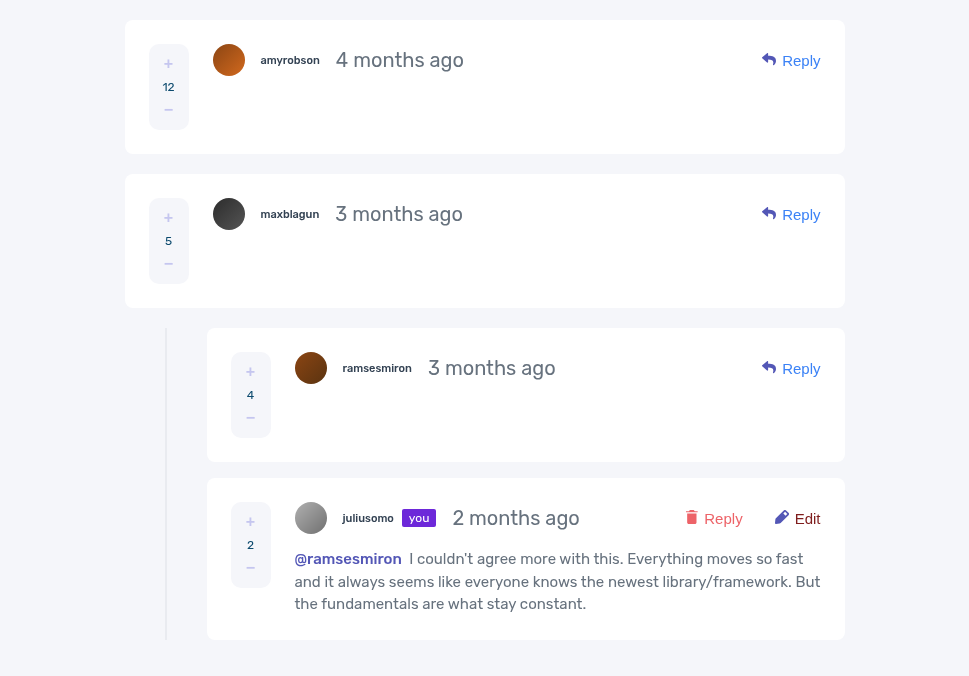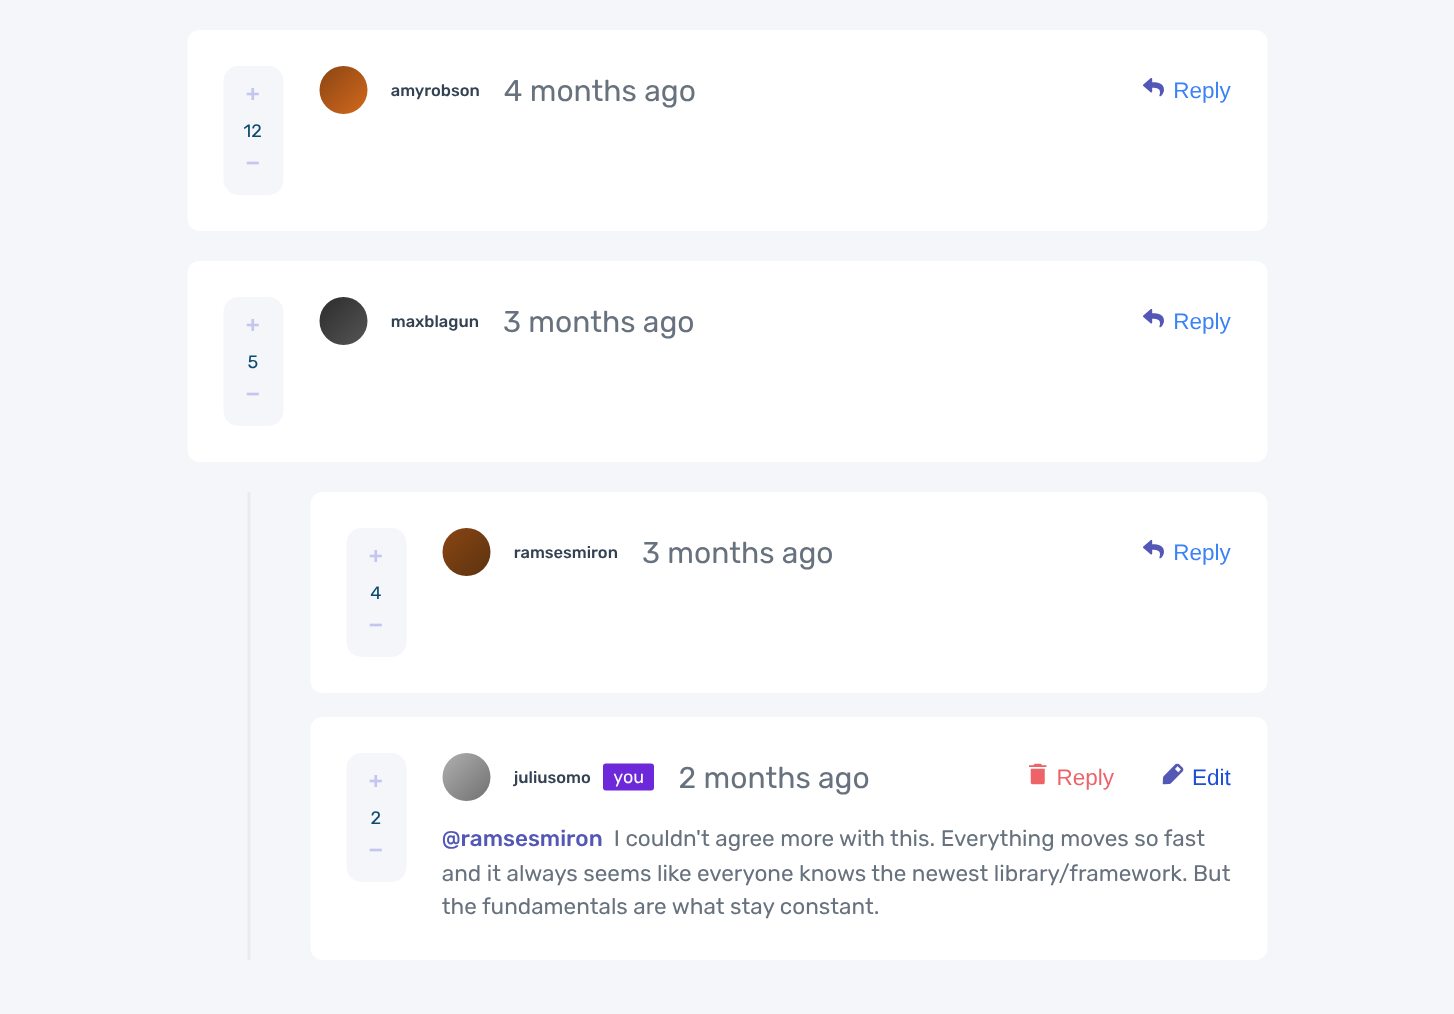--- a/index.html
+++ b/index.html
@@ -104,21 +104,21 @@
       align-items: center;
       gap: 6px;
       border: none;
       background: transparent;
       cursor: pointer;
       font-weight: 500;
       font-size: 15px;
     }
     .action-reply { color: #3b82f6; }
     .action-delete { color: #ed6368; margin-right: 16px; }
-    .action-edit { color: #1d4ed8; }
+    .action-edit { color: #7f1d1d; }
     .comment-body {
       color: #67727e;
       font-size: 15px;
       line-height: 1.5;
     }
     .mention {
       color: #5357b6;
       font-weight: 500;
     }
     .icon {

